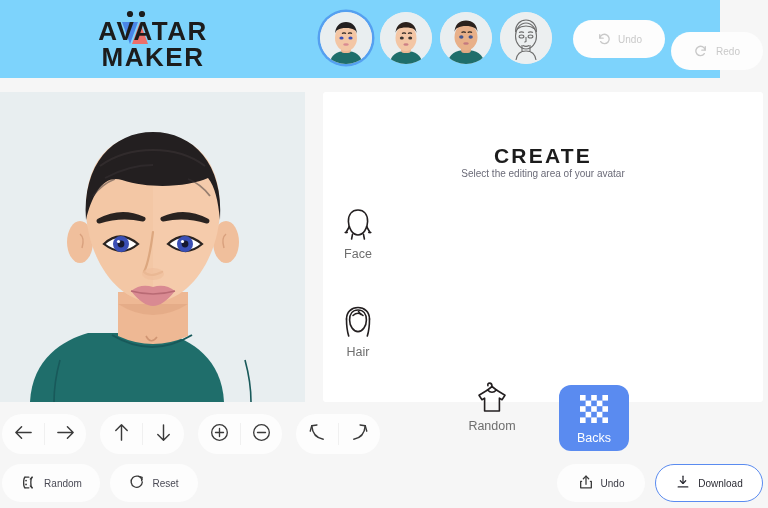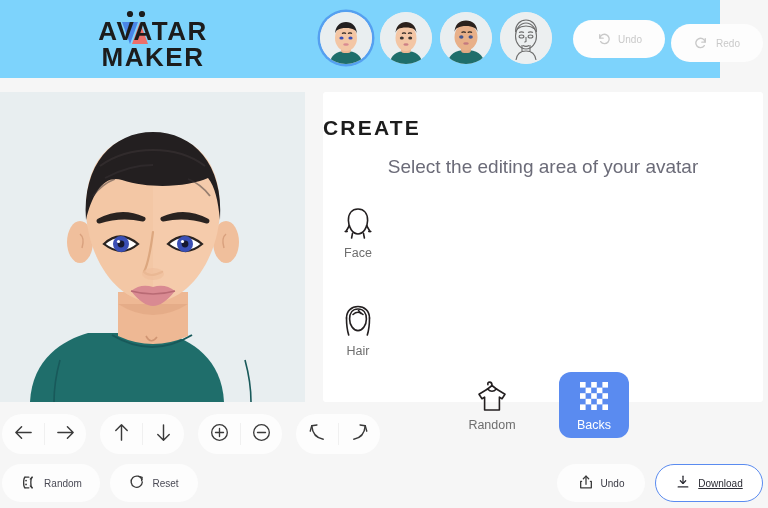--- a/index.html
+++ b/index.html
@@ -62,51 +62,52 @@
     justify-content: center;
     gap: 7px;
     cursor: pointer;
     font-size: 10px;
     color: #c9c9c9;
     border: none;
     padding: 0 18px;
     font-family: "Liberation Sans", sans-serif;
   }
   #undo-button  { position: absolute; left: 573px; top: 20px; width: 92px; }
-  #redo-button  { position: absolute; left: 671px; top: 24px; width: 92px; }
+  #redo-button  { position: absolute; left: 671px; top: 32px; width: 92px; }
 
   
   .avatar-panel {
     position: absolute;
     left: 0; top: 92px;
     width: 305px; height: 310px;
     background: #e8eef0;
     overflow: hidden;
   }
   .avatar-panel svg { display: block; width: 305px; height: 310px; }
 
   
   .create-card {
     position: absolute;
     left: 323px; top: 92px;
     width: 440px; height: 310px;
     background: #ffffff;
     border-radius: 3px;
   }
   .create-title {
-    margin-top: 24px;
+    margin-top: 52px;
+    text-align: center;
     font-size: 21px;
     font-weight: bold;
     letter-spacing: 2.2px;
     color: #1c1c1c;
   }
   .create-sub {
-    margin-top: 16px;
+    margin-top: 0;
     text-align: center;
-    font-size: 19px;
+    font-size: 10px;
     color: #6b6b78;
   }
 
   .cat-row {
     display: flex;
     justify-content: center;
   }
   .cat-row.row1 { margin-top: 22px; gap: 32px; flex-direction: column; }
   .cat-row.row2 { margin-top: 8px;  gap: 32px; }
 
@@ -116,21 +117,21 @@
     border-radius: 12px;
     display: flex;
     flex-direction: column;
     align-items: center;
     justify-content: center;
     gap: 4px;
     cursor: pointer;
   }
   .cat .cat-ico { height: 36px; display:flex; align-items:center; justify-content:center; }
   .cat .cat-lbl { font-size: 12.5px; color: #6e6e6e; }
-  .cat.active { background: #5a8bf0; }
+  .cat.active { background: #5a8bf0; margin-top: 12px; }
   .cat.active .cat-lbl { color: #ffffff; }
 
   
   .tool-groups {
     position: absolute;
     left: 0; top: 414px;
     display: flex;
     gap: 14px;
     padding-left: 2px;
   }
@@ -171,21 +172,20 @@
     position: absolute; left: 557px; top: 464px;
     width: 88px; height: 38px;
     color: #3a3a44;
   }
   #download-button {
     position: absolute; left: 655px; top: 464px;
     width: 108px; height: 38px;
     color: #2c2c34;
     background: #ffffff;
     border: 1.6px solid #5a8bf0;
-    text-decoration: underline;
   }
 </style>
 </head>
 <body>
 
 <div class="header">
 
   <div class="logo">
     <svg viewBox="0 0 130 62" xmlns="http://www.w3.org/2000/svg">
 

